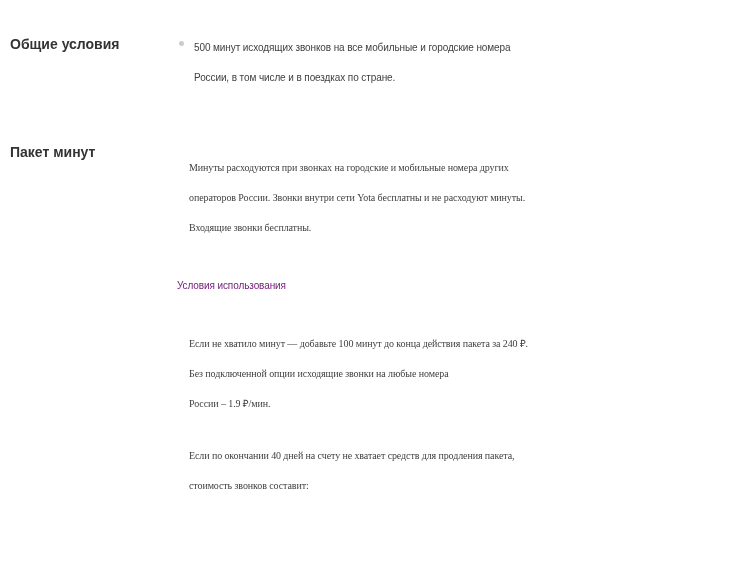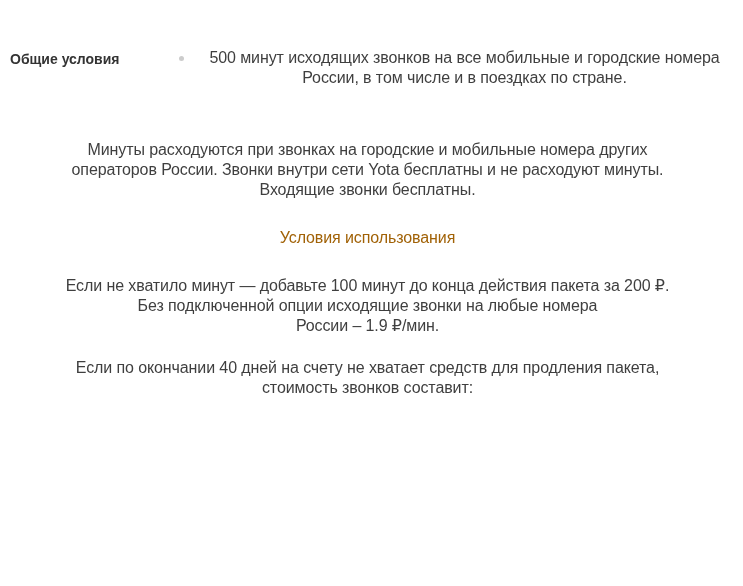--- a/index.html
+++ b/index.html
@@ -8,21 +8,21 @@
     background: #ffffff;
   }
   .page {
     position: relative;
     width: 743px;
     height: 586px;
     background: #ffffff;
     font-family: "Liberation Sans", "DejaVu Sans", sans-serif;
     color: #3f3f3f;
     box-sizing: border-box;
-    padding-top: 48px;
+    padding-top: 33px;
     overflow: hidden;
   }
   .section {
     display: flex;
     align-items: flex-start;
   }
   .section + .section {
     margin-top: 48px;
   }
   .label-col {
@@ -33,33 +33,33 @@
     font-size: 14px;
     font-weight: bold;
     line-height: 22px;
     color: #333333;
   }
   .content-col {
     flex: 1;
     min-width: 0;
     box-sizing: border-box;
     padding-right: 8px;
-    font-size: 16px;
-    line-height: 20px;
+    font-size: 10px;
+    line-height: 30px;
     letter-spacing: -0.1px;
     color: #3f3f3f;
-    text-align: center;
   }
   .para {
-    margin: 4px;
+    margin: 12px;
     white-space: pre-line;
+    font-family: Liberation Serif, serif;
   }
   .subheading {
     margin: 28px 0 0 0;
-    color: #a16207;
+    color: #701a75;
     white-space: pre-line;
   }
   .para-add {
     margin-top: 28px;
   }
   .para-renew {
     margin-top: 22px;
   }
   ul.bullet-list {
     list-style: none;
@@ -95,28 +95,29 @@
         <li>
           <span class="bullet-dot"></span>
           <span class="li-text">500 минут исходящих звонков на все мобильные и городские номера
 России, в том числе и в поездках по стране.</span>
         </li>
       </ul>
     </div>
   </div>
 
   <div class="section">
+    <div class="label-col">Пакет минут</div>
     <div class="content-col">
       <p class="para">Минуты расходуются при звонках на городские и мобильные номера других
 операторов России. Звонки внутри сети Yota бесплатны и не расходуют минуты.
 Входящие звонки бесплатны.</p>
 
       <p class="subheading">Условия использования</p>
 
-      <p class="para para-add">Если не хватило минут — добавьте 100 минут до конца действия пакета за 200 ₽.
+      <p class="para para-add">Если не хватило минут — добавьте 100 минут до конца действия пакета за 240 ₽.
 Без подключенной опции исходящие звонки на любые номера
 России – 1.9 ₽/мин.</p>
 
       <p class="para para-renew">Если по окончании 40 дней на счету не хватает средств для продления пакета,
 стоимость звонков составит:</p>
 
     </div>
   </div>
 
 </div>

